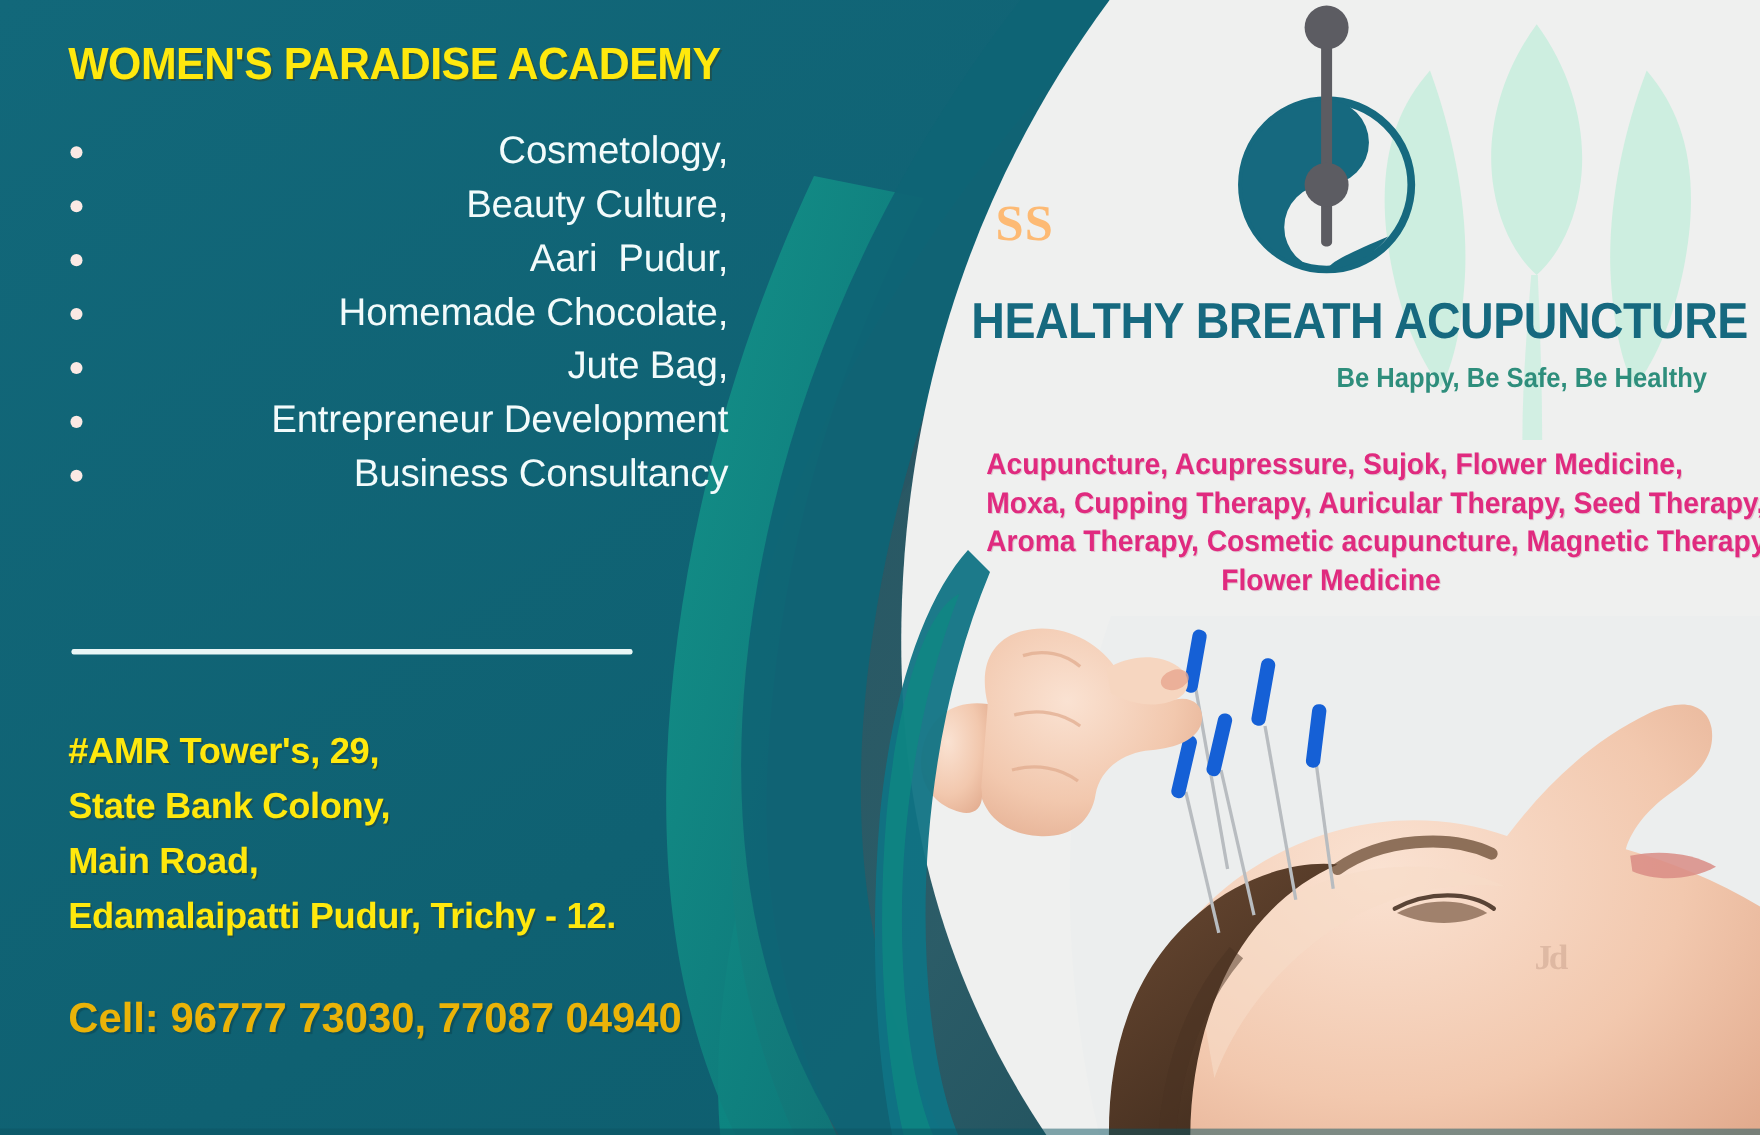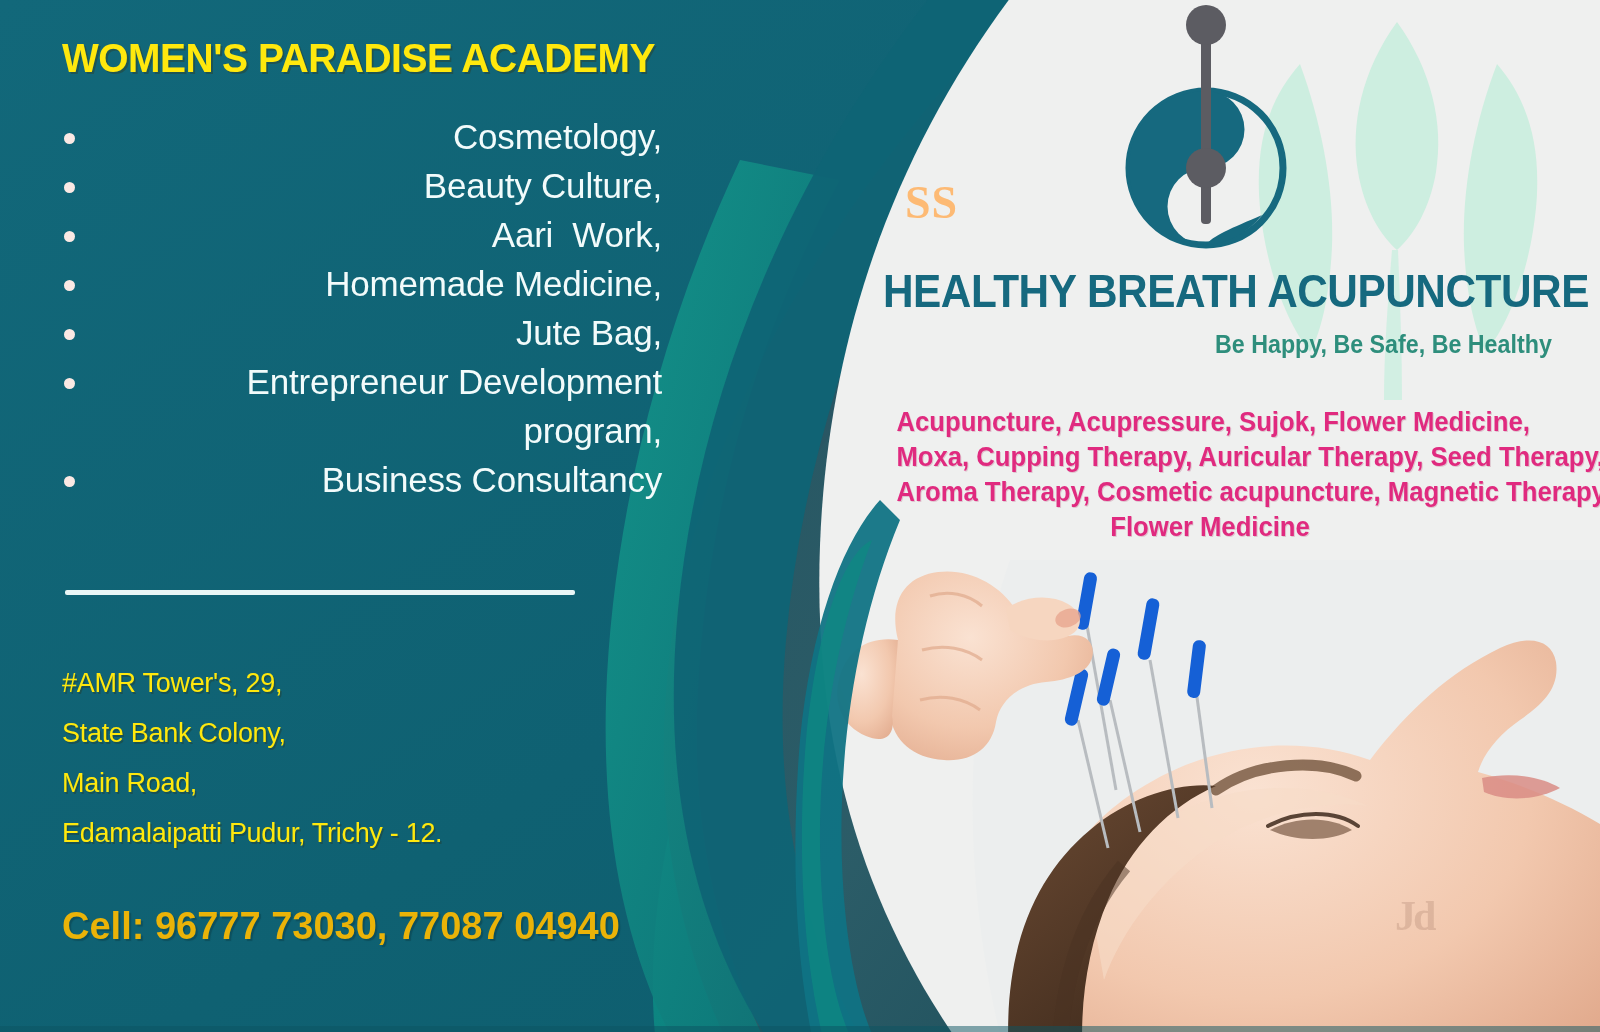--- a/index.html
+++ b/index.html
@@ -62,22 +62,22 @@
   .divider {
     position:absolute; left:65px; top:590px;
     width:510px; height:5px;
     background:#e9f6f6;
     border-radius:2px;
   }
 
   .address {
     position:absolute; left:62px; top:658px;
     color:#ffe80d;
-    font-size:27px;
-    font-weight:normal;
+    font-size:33px;
+    font-weight:bold;
     line-height:50px;
     letter-spacing:-0.3px;
     text-shadow:1.5px 1.5px 0 rgba(50,35,0,.28);
     white-space:nowrap;
   }
 
   .cell {
     position:absolute; left:62px; top:905px;
     color:#eab308;
     font-size:38px;
@@ -138,23 +138,23 @@
     line-height:35px;
     color:#e02a7f;
     transform:scaleX(0.95);
     transform-origin:center center;
     text-shadow:1px 1px 0 rgba(150,0,60,.18);
   }
   .services-pink div { white-space:nowrap; }
 
   .jd-watermark {
     position:absolute;
-    left:575px; top:892px;
+    left:575px; top:852px;
     font-family:"Liberation Serif", serif;
-    font-size:42px;
+    font-size:32px;
     font-weight:bold;
     color:rgba(120,80,60,.18);
     letter-spacing:-3px;
     z-index:9;
   }
 </style>
 </head>
 <body>
 
 <div id="card">
@@ -327,25 +327,24 @@
     </g>
   </svg>
 
   <div class="left-panel">
 
     <div class="academy-title">WOMEN'S PARADISE ACADEMY</div>
 
     <ul class="service-list">
       <li><span class="bullet"></span><span>Cosmetology,</span></li>
       <li><span class="bullet"></span><span>Beauty Culture,</span></li>
-      <li><span class="bullet"></span><span>Aari  Work,</span></li>
-      <li><span class="bullet"></span><span>Homemade Medicine,</span></li>
+      <li><span class="bullet"></span><span>Aari  Pudur,</span></li>
+      <li><span class="bullet"></span><span>Homemade Chocolate,</span></li>
       <li><span class="bullet"></span><span>Jute Bag,</span></li>
       <li><span class="bullet"></span><span>Entrepreneur Development</span></li>
-      <li class="cont"><span>program,</span></li>
       <li><span class="bullet"></span><span>Business Consultancy</span></li>
     </ul>
 
     <div class="divider"></div>
 
     <div class="address" style="white-space:pre-line;">#AMR Tower's, 29,
 State Bank Colony,
 Main Road,
 Edamalaipatti Pudur, Trichy - 12.</div>
 

